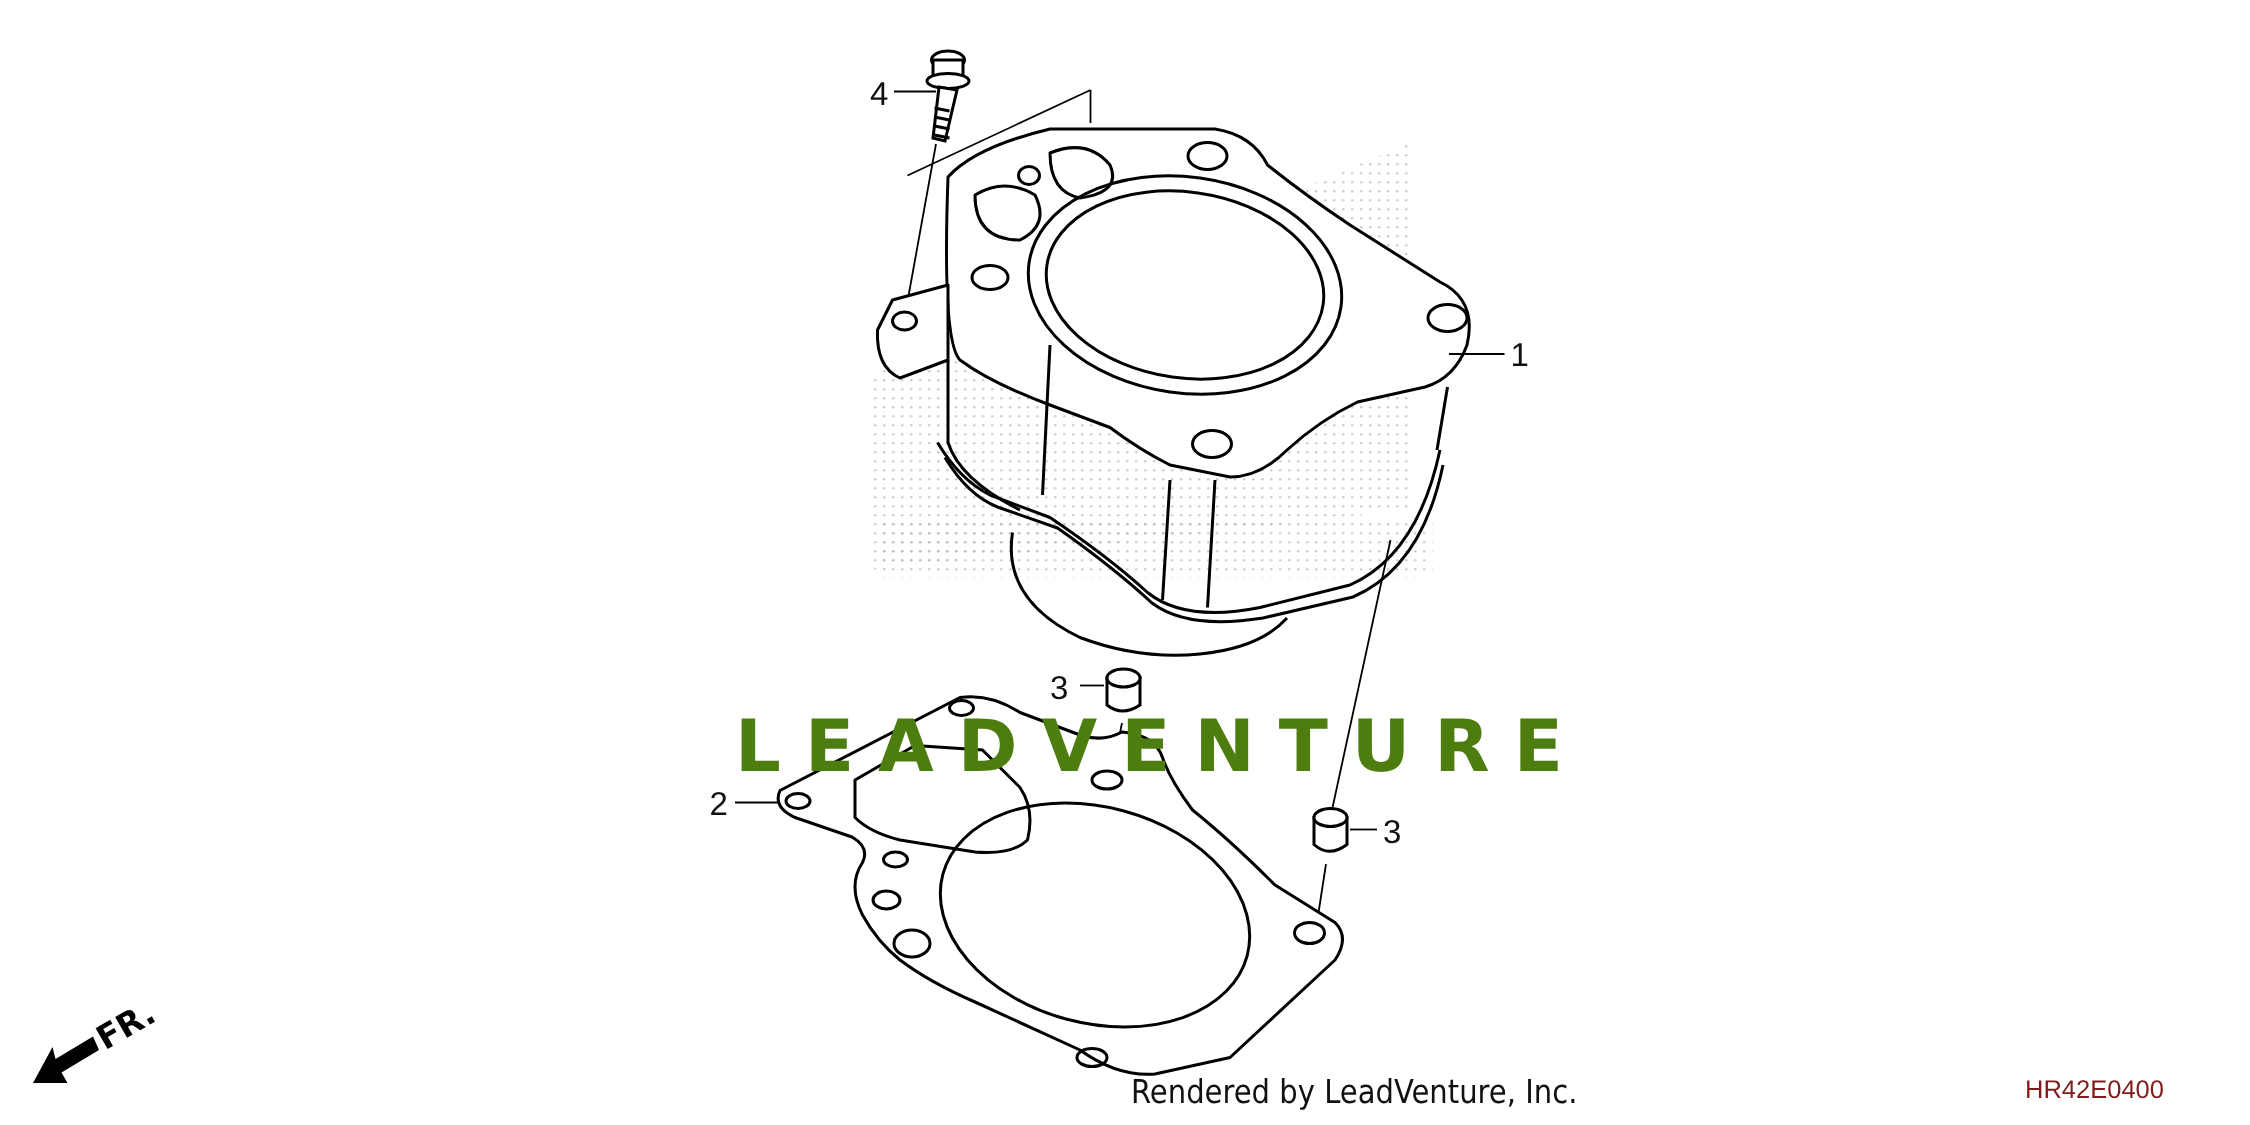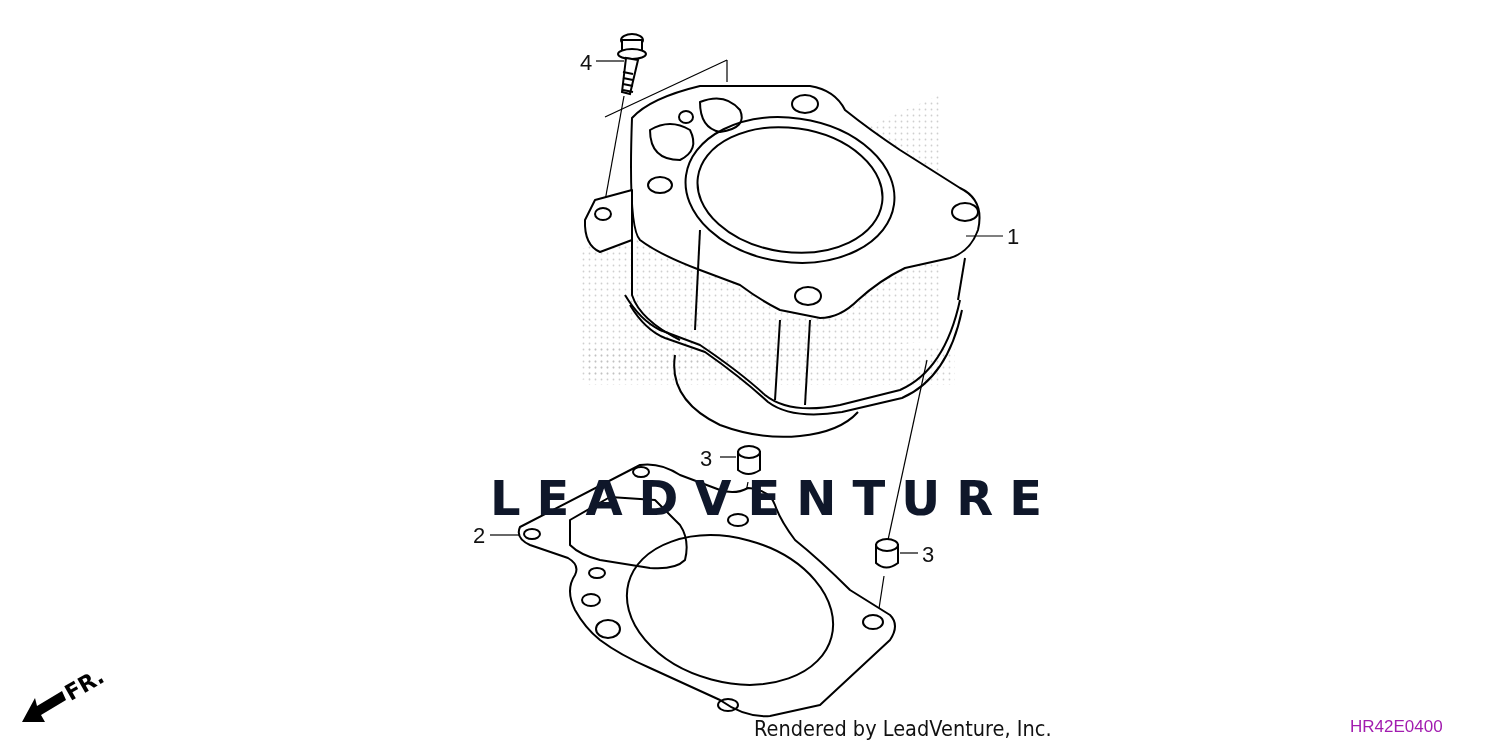--- a/index.html
+++ b/index.html
@@ -1,21 +1,21 @@
 <!DOCTYPE html>
 <html><head>
 <meta charset="utf-8">
 <style>
   html,body{margin:0;padding:0;background:#ffffff;}
   body{width:1500px;height:750px;position:relative;overflow:hidden;font-family:"Liberation Sans",sans-serif;}
   #canvas{position:absolute;left:0;top:0;width:1500px;height:750px;}
-  .watermark{position:absolute;left:490px;top:470px;font-family:"DejaVu Sans",sans-serif;font-size:48px;font-weight:bold;letter-spacing:16px;color:#0f172a;}
+  .watermark{position:absolute;left:490px;top:470px;font-family:"DejaVu Sans",sans-serif;font-size:48px;font-weight:bold;letter-spacing:16px;color:#4d7c0f;}
   .callout{position:absolute;font-family:"Liberation Sans",sans-serif;font-size:22px;color:#111;}
   .footer{position:absolute;left:754px;top:716px;font-family:"DejaVu Sans",sans-serif;font-size:22px;color:#111;transform:scaleX(0.88);transform-origin:left;}
-  .code{position:absolute;left:1350px;top:717px;font-family:"Liberation Sans",sans-serif;font-size:17px;color:#a21caf;}
+  .code{position:absolute;left:1350px;top:717px;font-family:"Liberation Sans",sans-serif;font-size:17px;color:#7f1d1d;}
   .fr{position:absolute;left:64px;top:672px;font-family:"DejaVu Sans",sans-serif;font-size:22px;font-weight:bold;transform:rotate(-30deg);color:#000;}
 </style>
 </head>
 <body>
 
 <svg id="canvas" viewBox="0 0 1500 750" xmlns="http://www.w3.org/2000/svg">
   <defs>
     <pattern id="dots" width="6" height="6" patternUnits="userSpaceOnUse">
       <circle cx="1.5" cy="1.5" r="0.9" fill="#bbbbbb"></circle>
     </pattern>

